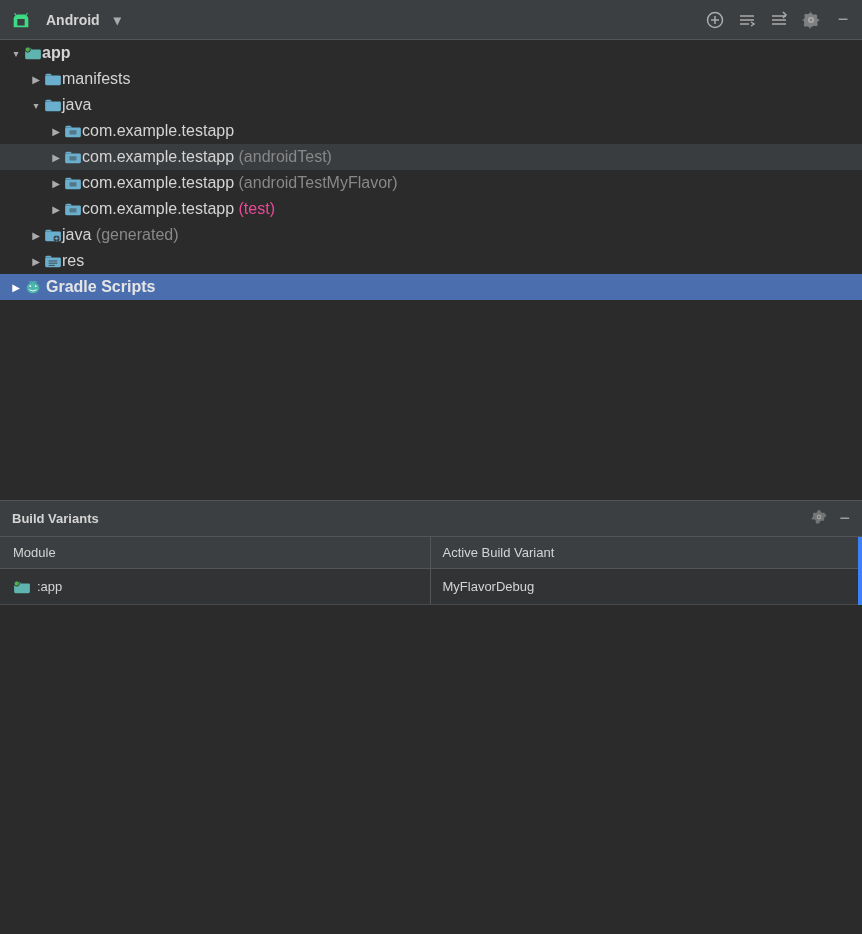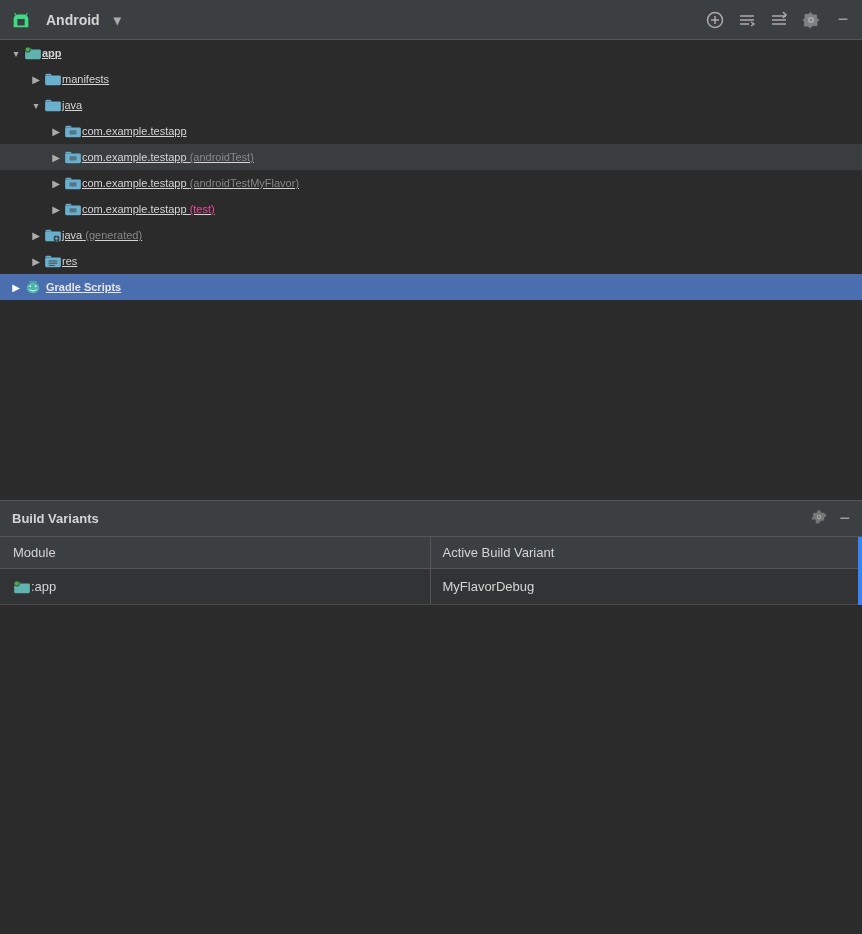--- a/index.html
+++ b/index.html
@@ -90,23 +90,22 @@
       height: 16px;
       display: inline-flex;
       align-items: center;
       justify-content: center;
       font-size: 10px;
       color: #ababab;
       flex-shrink: 0;
     }
 
     .item-label {
-      font-size: 11px;
-      color: #d4d4d4;
-      text-decoration: underline;
+      font-size: 16px;
+      color: #d4d4d4;
     }
 
     .item-label.bold { font-weight: bold; }
     .item-label.selected-text { color: #e5e5e5; font-weight: bold; }
 
     .gradle-icon {
       width: 18px;
       height: 18px;
       margin-right: 4px;
       flex-shrink: 0;
@@ -175,20 +174,21 @@
 
     .col-divider {
       border-left: 1px solid #555;
       border-right: 4px solid #3b82f6;
     }
 
     
     .module-cell {
       display: flex;
       align-items: center;
+      gap: 6px;
     }
 
     .bottom-area {
       background: #2b2b2b;
       flex: 1;
     }
 
     
     .folder-svg {
       width: 18px;

